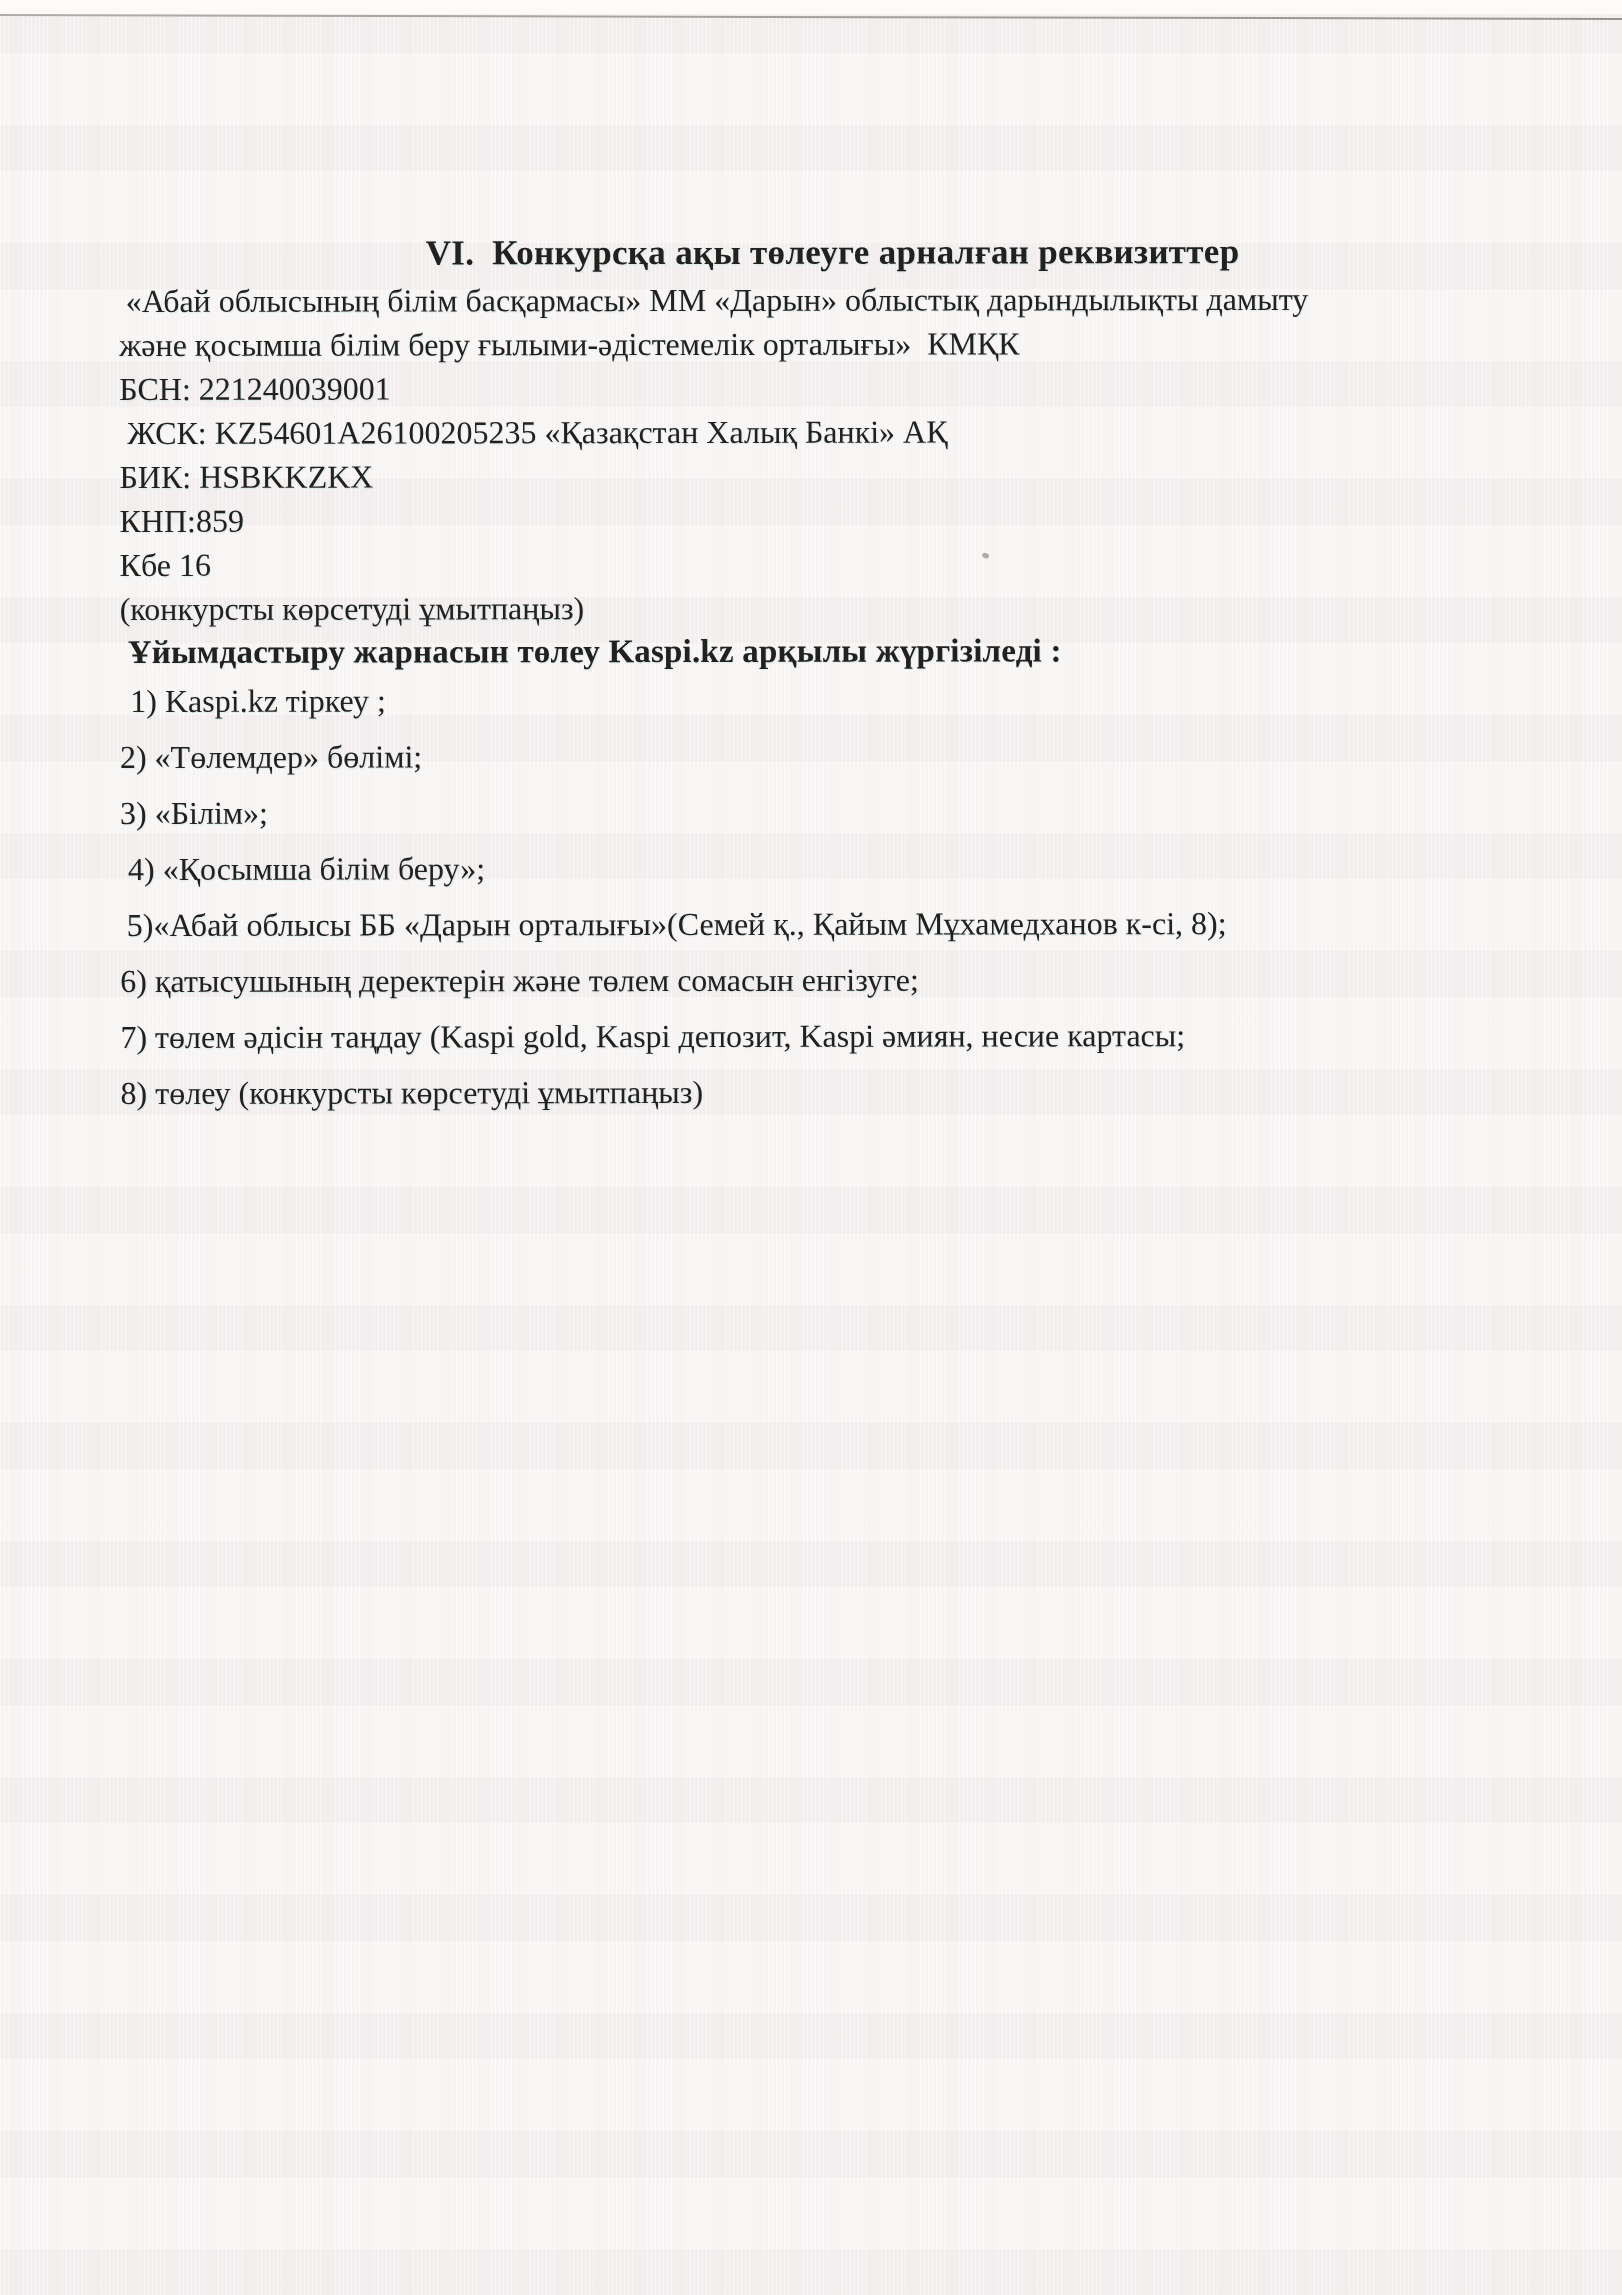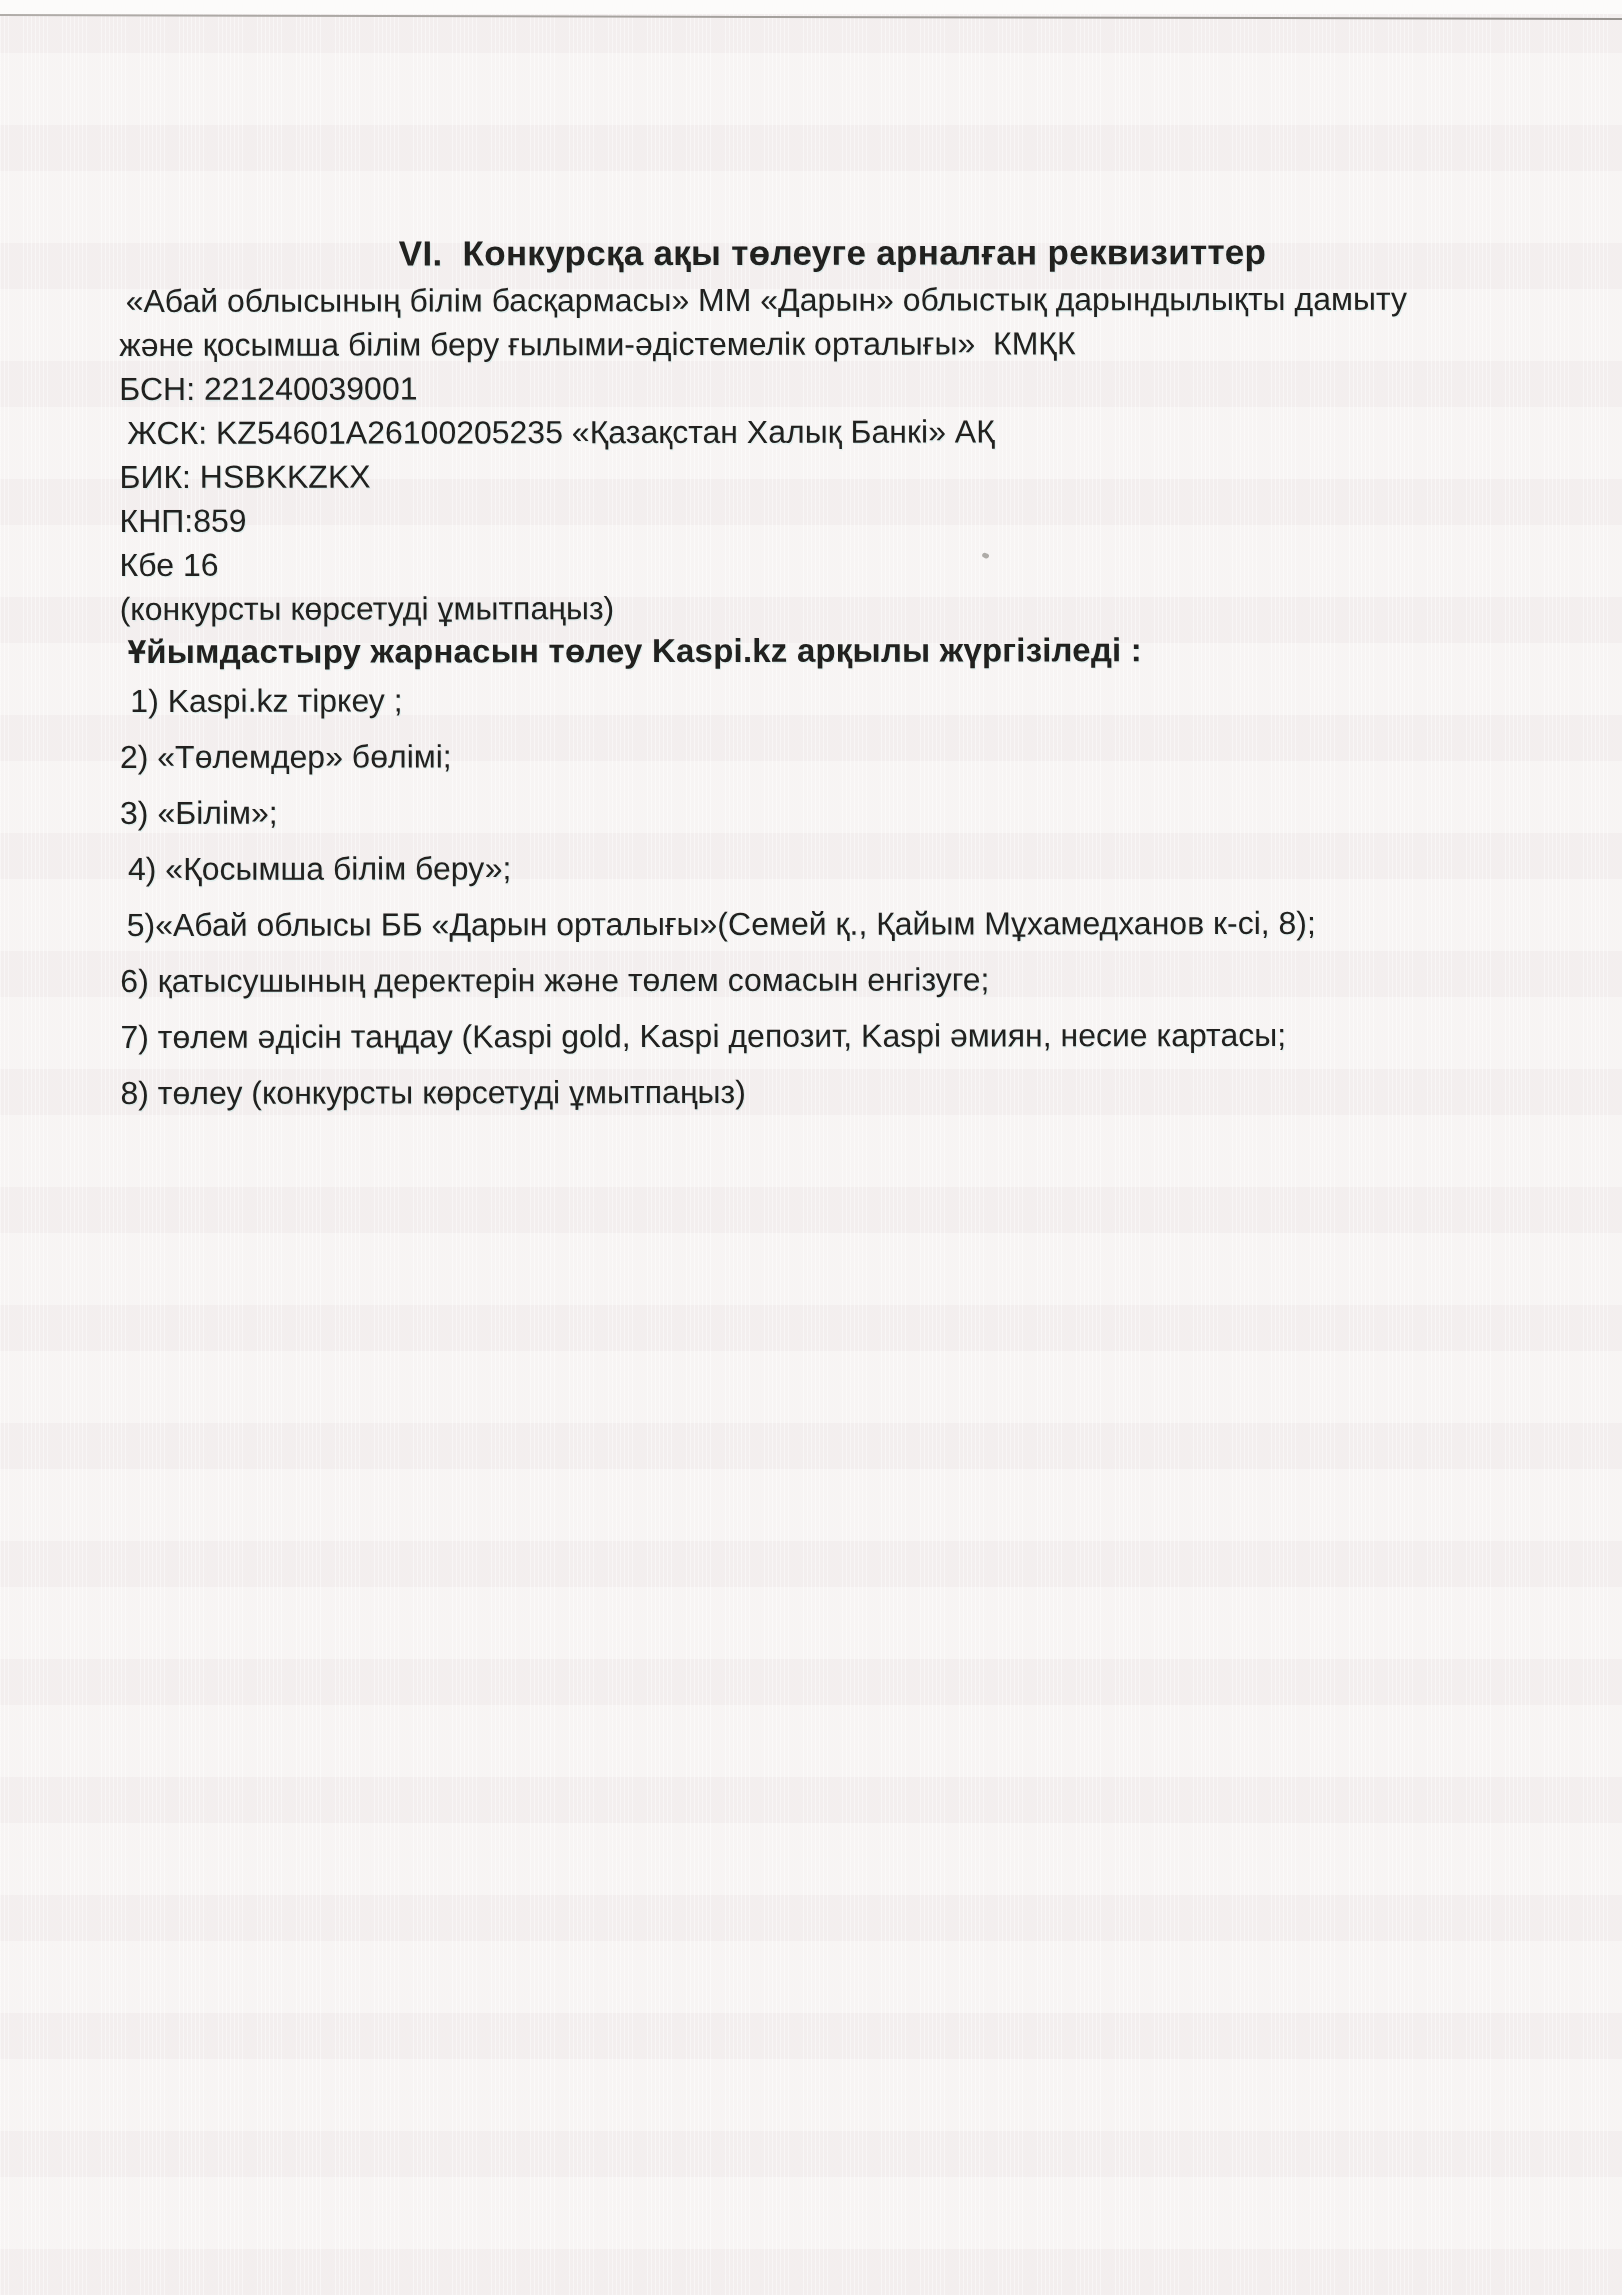--- a/index.html
+++ b/index.html
@@ -15,21 +15,21 @@
     overflow: hidden;
     background-color: #f6f3f2;
     
     background-image:
       repeating-linear-gradient(90deg,
         rgba(255,255,255,0.45) 0px, rgba(255,255,255,0.45) 0.7px,
         rgba(0,0,0,0) 0.7px, rgba(0,0,0,0) 3.9px),
       repeating-linear-gradient(0deg,
         rgba(236,228,230,0.30) 0px, rgba(236,228,230,0.30) 46px,
         rgba(250,248,248,0.30) 46px, rgba(250,248,248,0.30) 118px);
-    font-family: Liberation Sans, sans-serif;
+    font-family: Liberation Serif, serif;
     color: #21211f;
   }
 
   
   .scan-topband {
     position: absolute;
     top: 0; left: 0; right: 0;
     height: 14.4px;
     background: #fcfbfa;
   }

